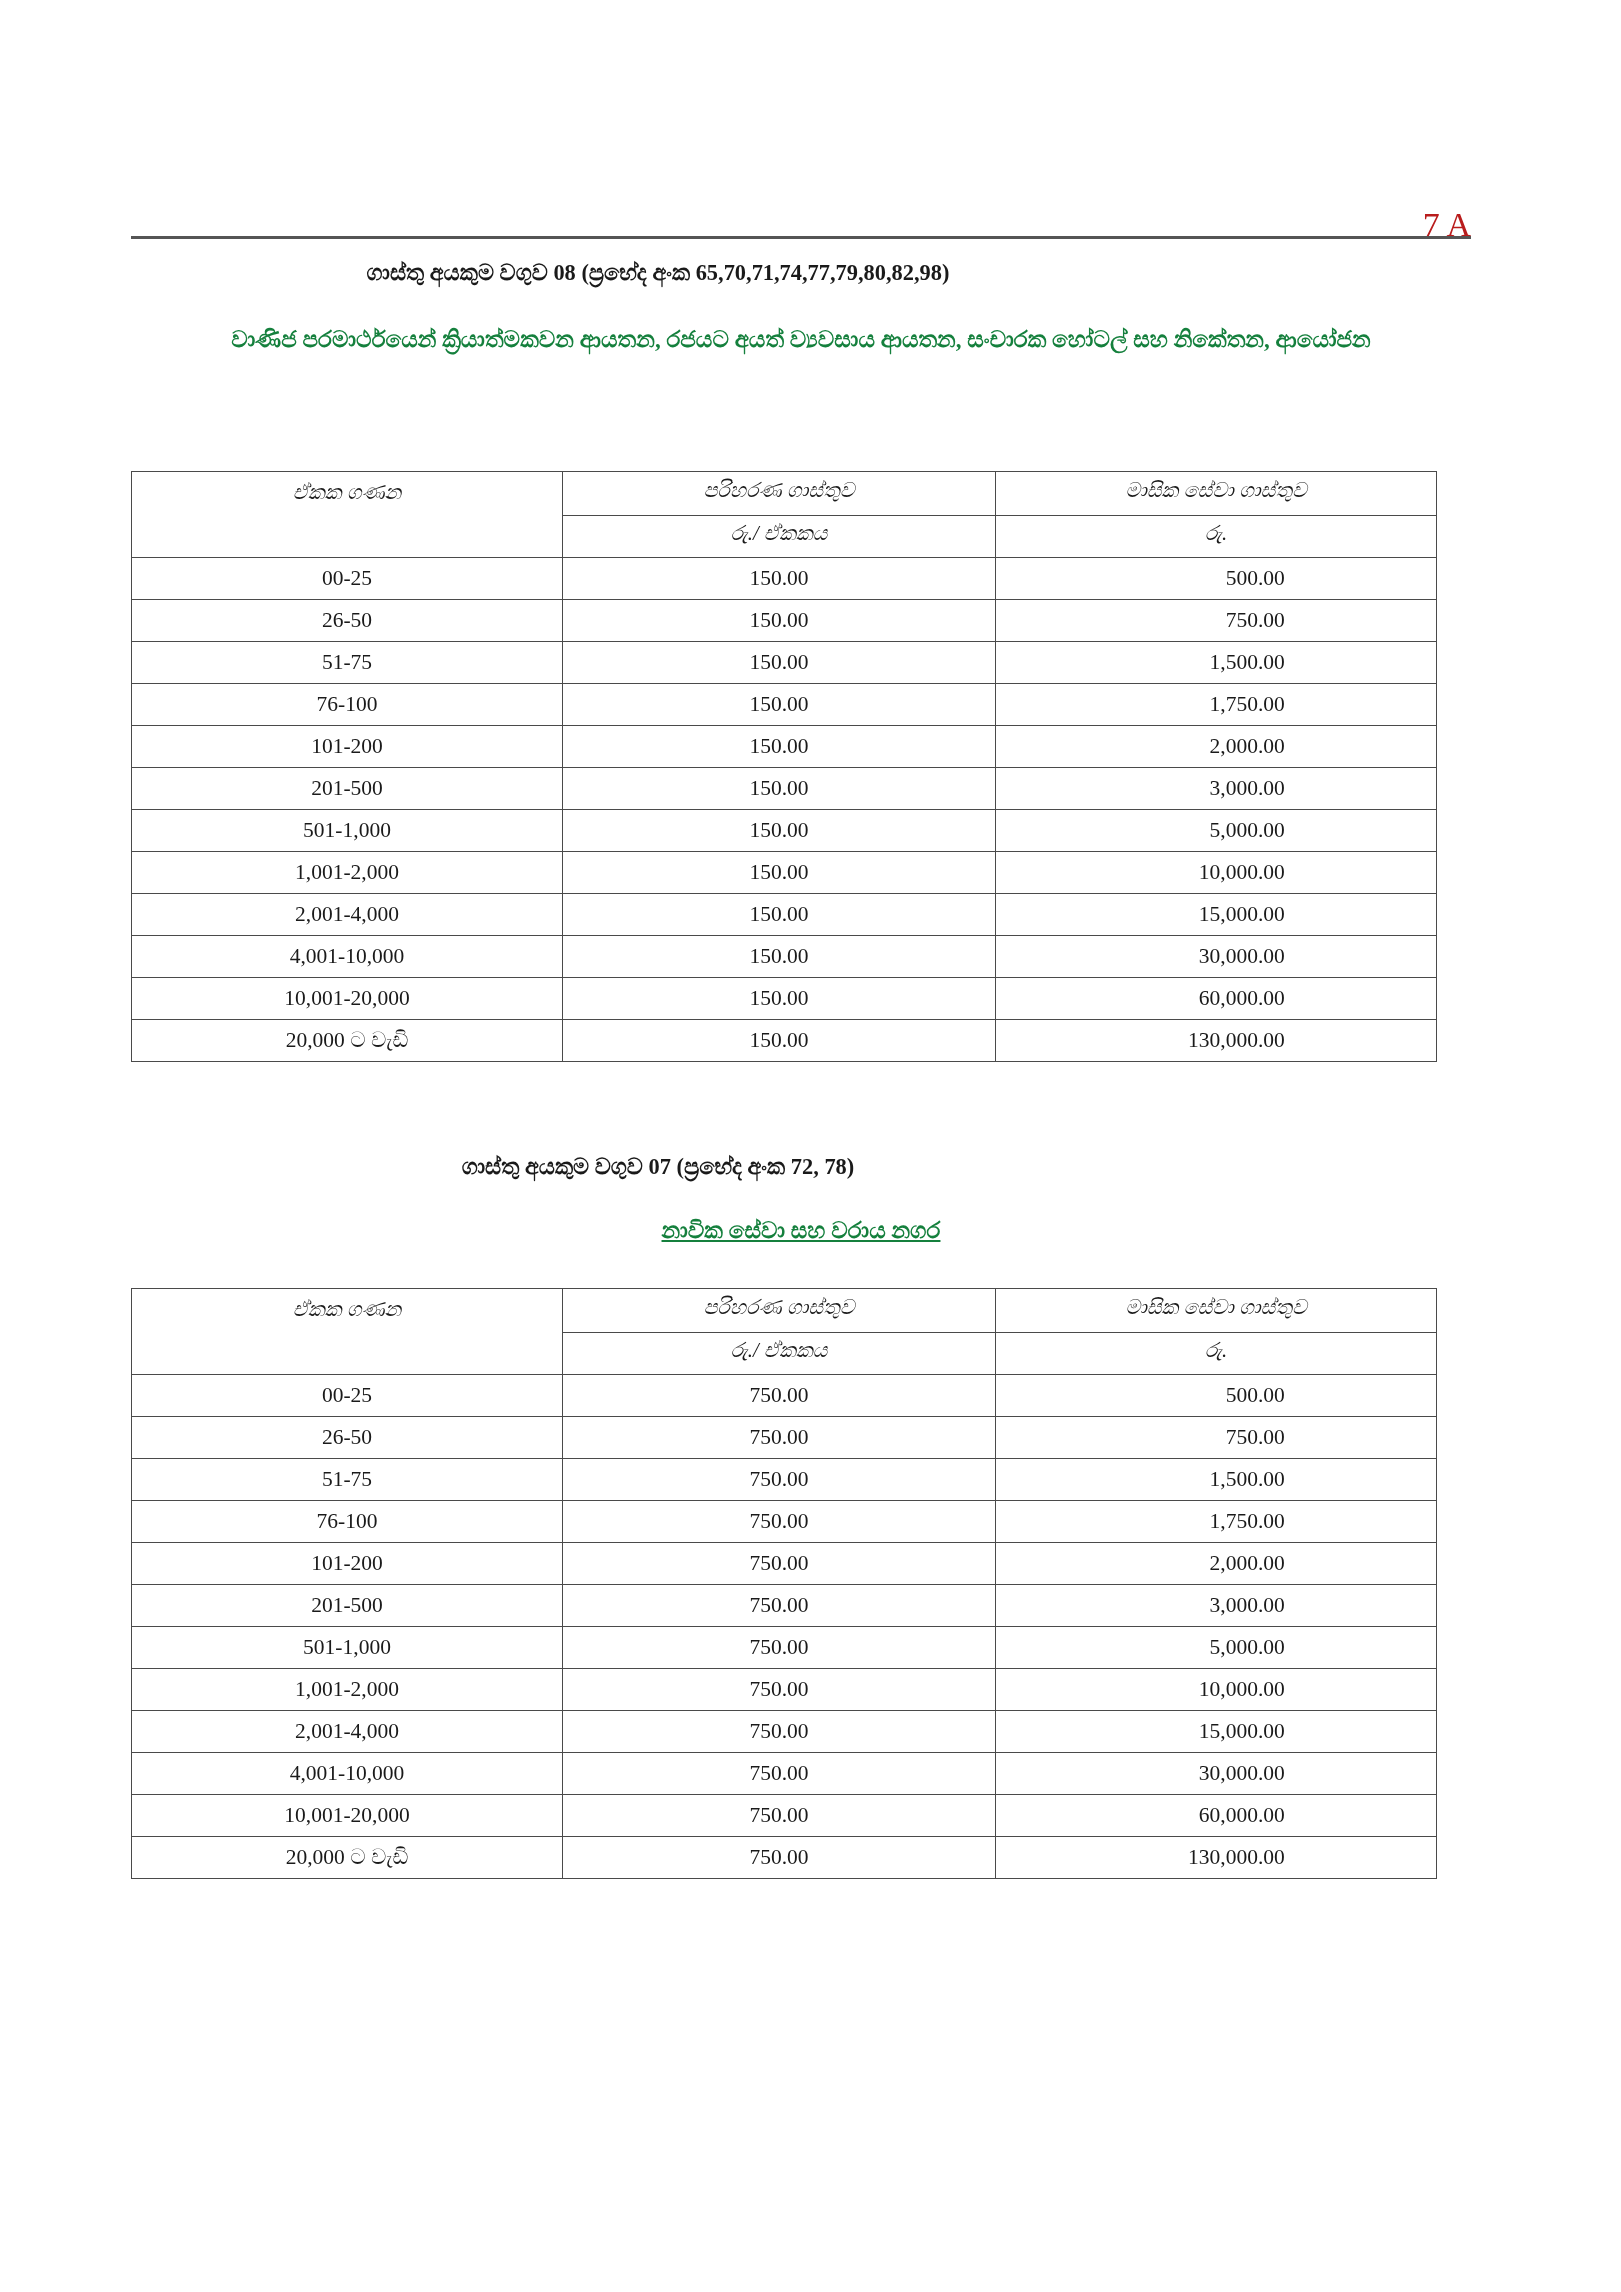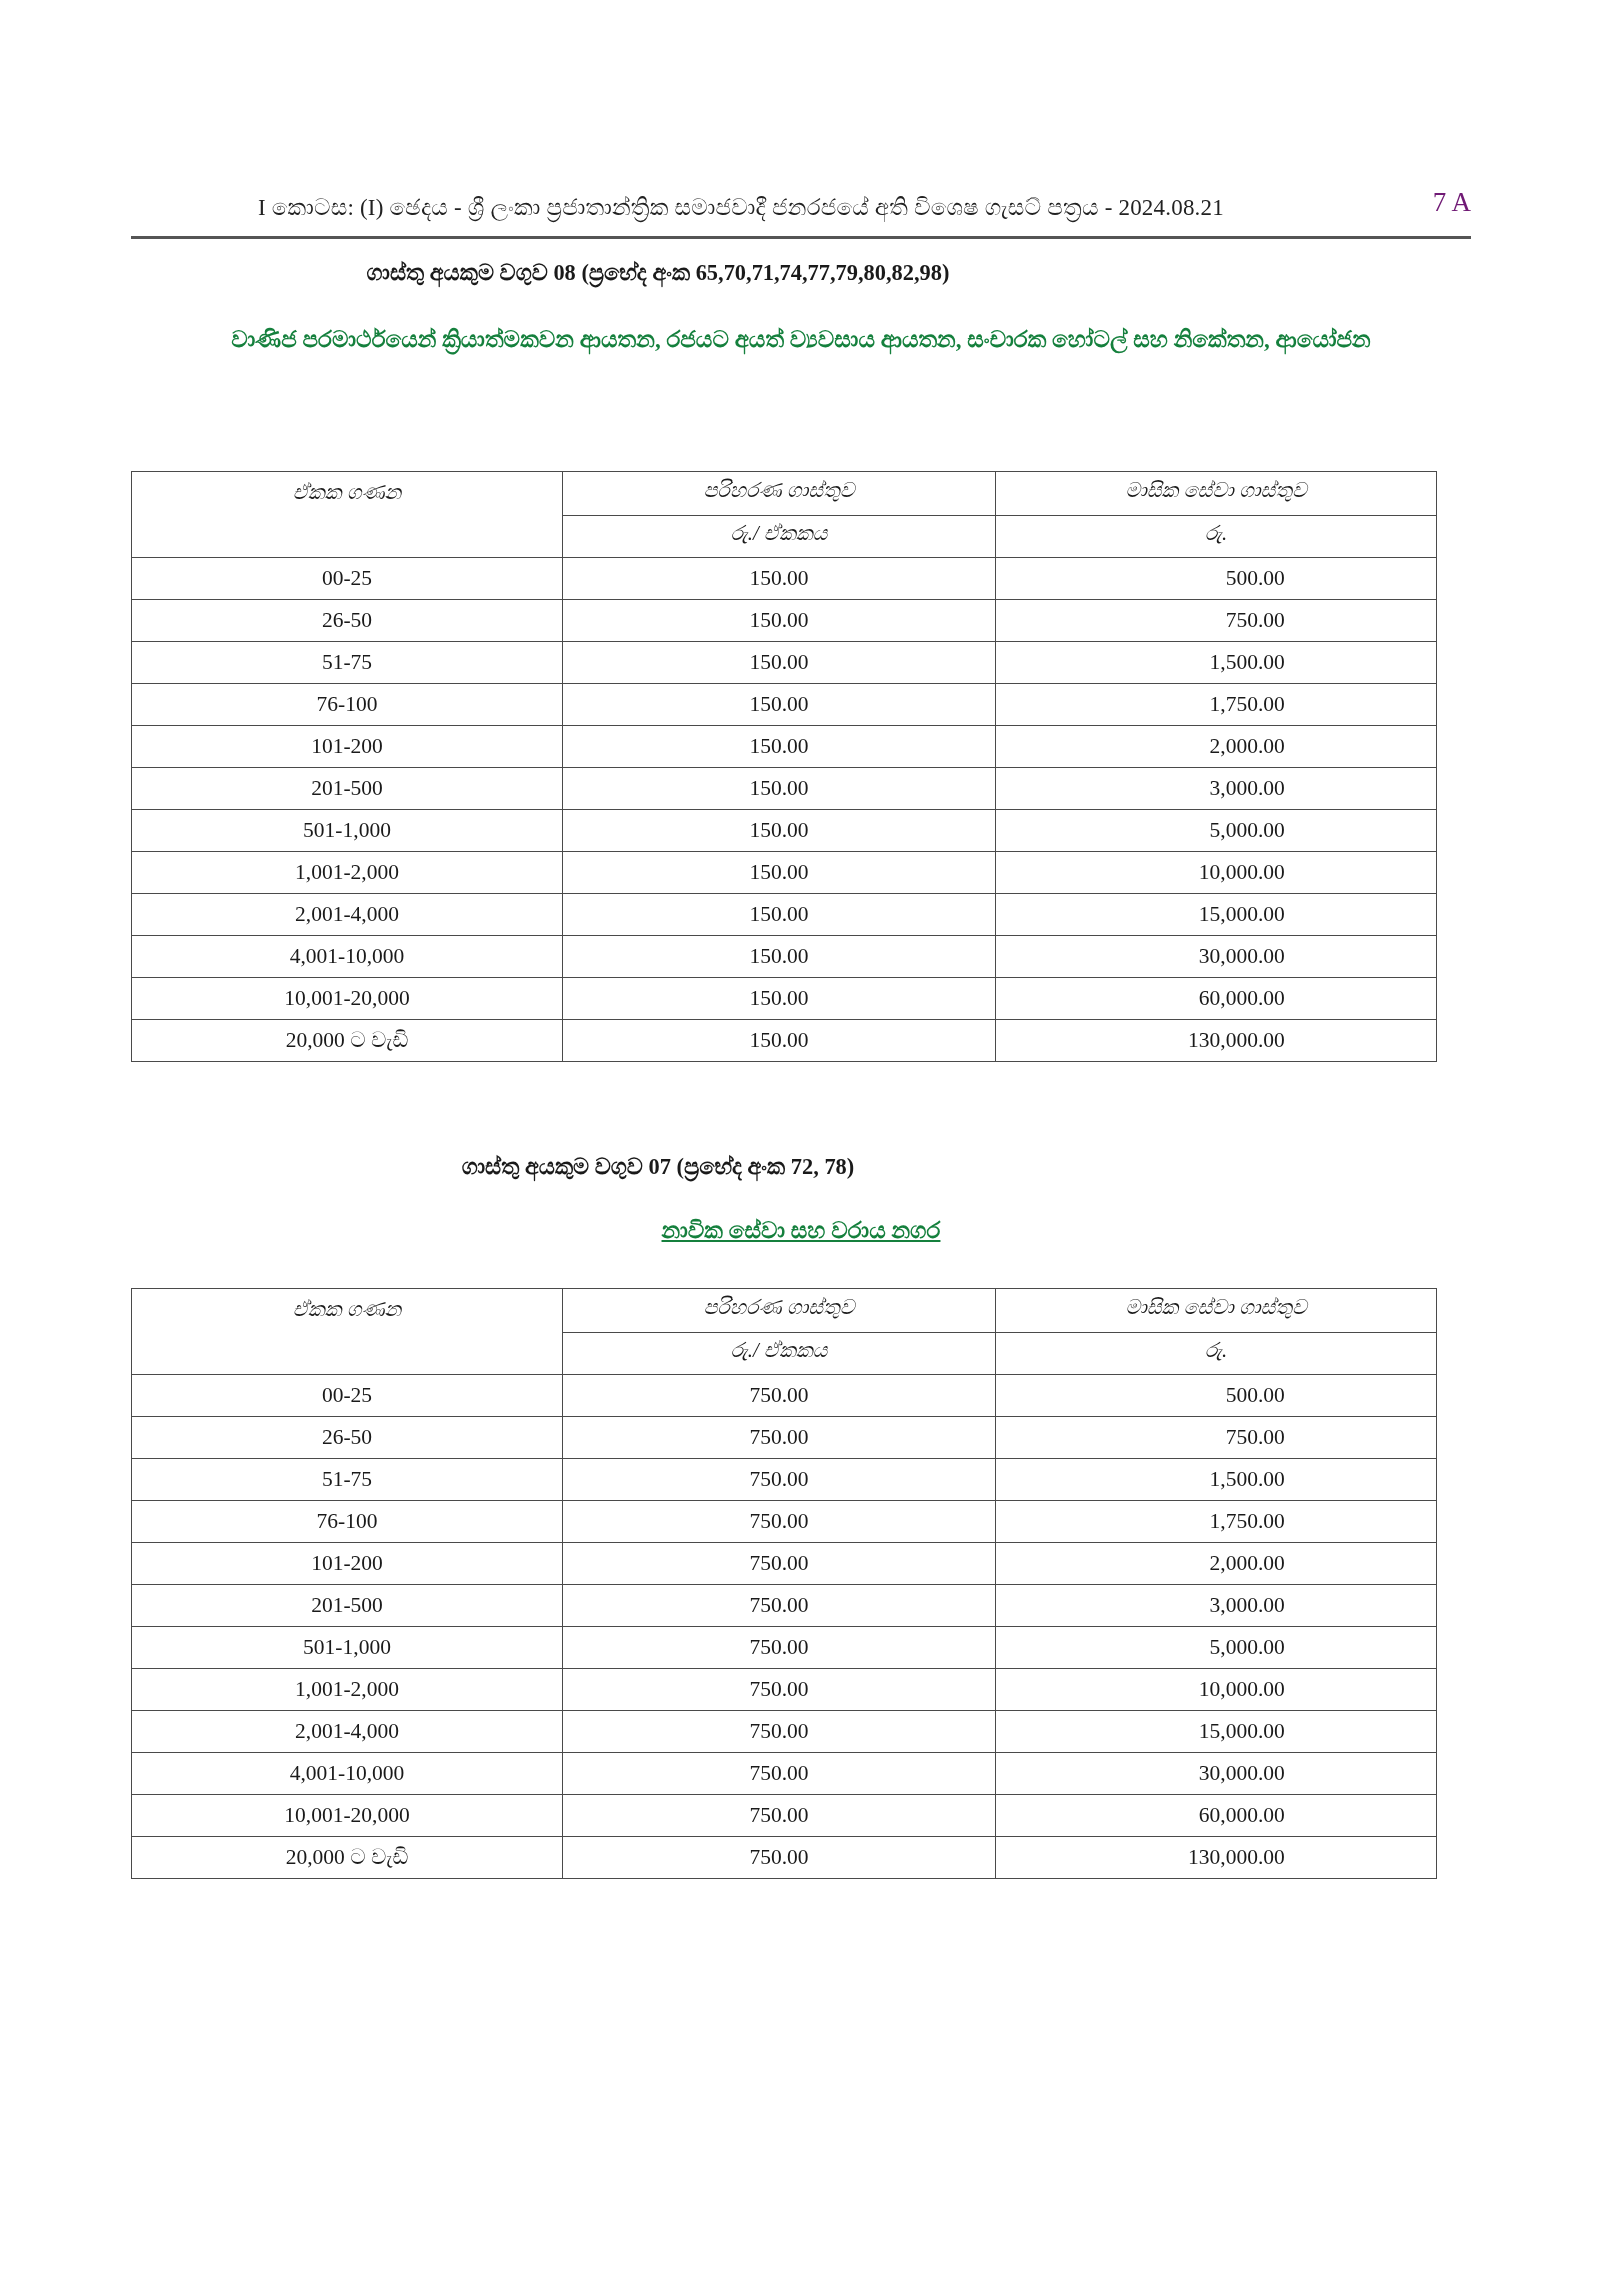--- a/index.html
+++ b/index.html
@@ -27,24 +27,24 @@
       left: 127px;
       top: 9px;
       font-size: 23px;
       letter-spacing: 0.2px;
       white-space: nowrap;
       color: #222;
     }
     .page-number {
       position: absolute;
       right: 0px;
-      top: 1px;
-      font-size: 27px;
+      top: 20px;
+      font-size: 34px;
       white-space: nowrap;
-      color: #701a75;
+      color: #b91c1c;
     }
     .header-rule {
       position: absolute;
       left: 131px;
       top: 236px;
       width: 1340px;
       height: 2.7px;
       background: #555;
     }
     .section-title {
@@ -117,21 +117,20 @@
       width: 152px;
       text-align: right;
       position: relative;
       left: -7.2px;
     }
   </style>
 </head>
 <body>
 
 <div class="page-header">
-  <div class="header-title">I කොටස: (I) ඡෙදය - ශ්‍රී ලංකා ප්‍රජාතාන්ත්‍රික සමාජවාදී ජනරජයේ අති විශෙෂ ගැසට් පත්‍රය -  2024.08.21</div>
   <div class="page-number">7 A</div>
 </div>
 <div class="header-rule"></div>
 
 <div class="section-title" style="top:260px;">ගාස්තු අයකුම වගුව 08 (ප්‍රභේද අංක 65,70,71,74,77,79,80,82,98)</div>
 <div class="section-desc" style="top:323px;">
   <span class="line">වාණිජ පරමාර්ථයෙන් ක්‍රියාත්මකවන ආයතන, රජයට අයත් ව්‍යවසාය ආයතන,  සංචාරක හෝටල් සහ නිකේතන, ආයෝජන</span>
 </div>
 
 <table class="tariff" style="top:471px;">

